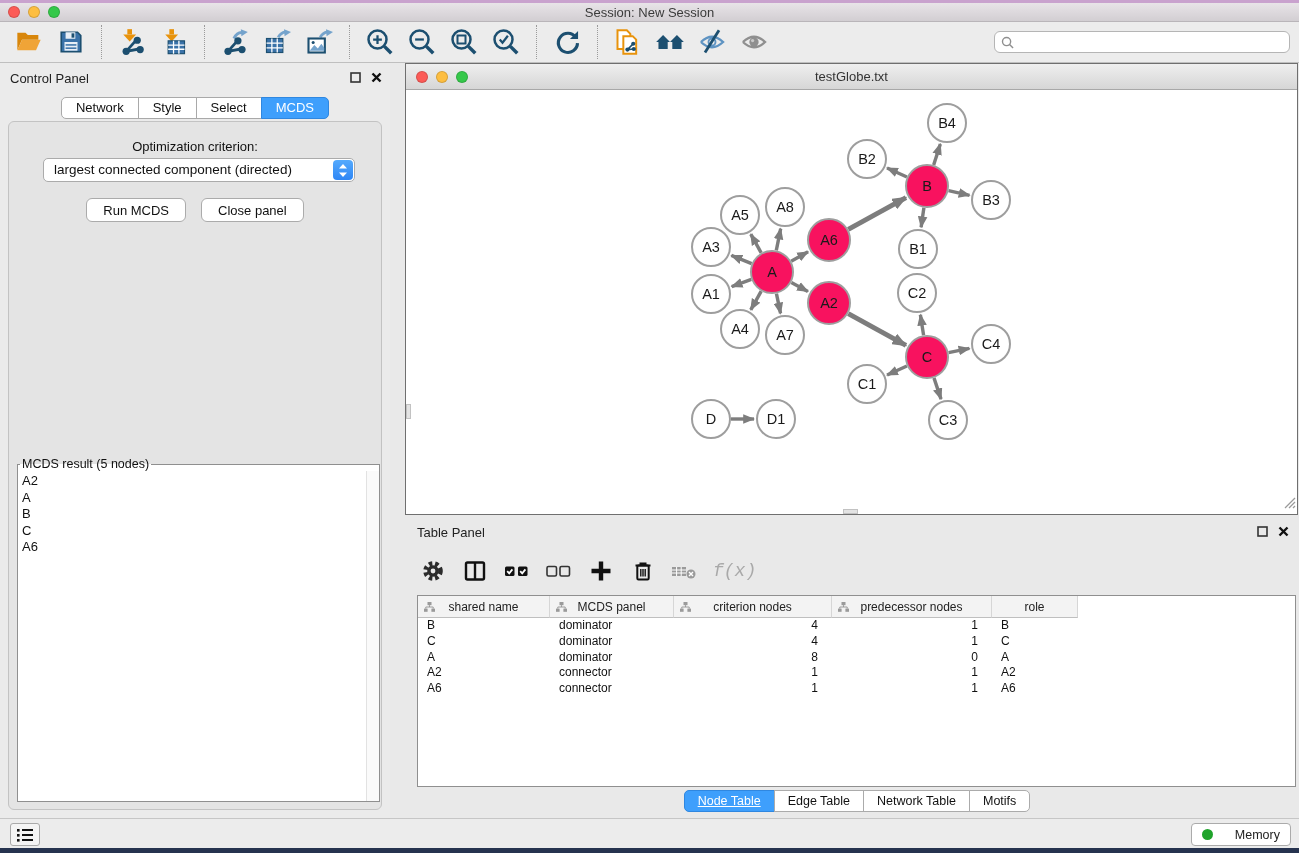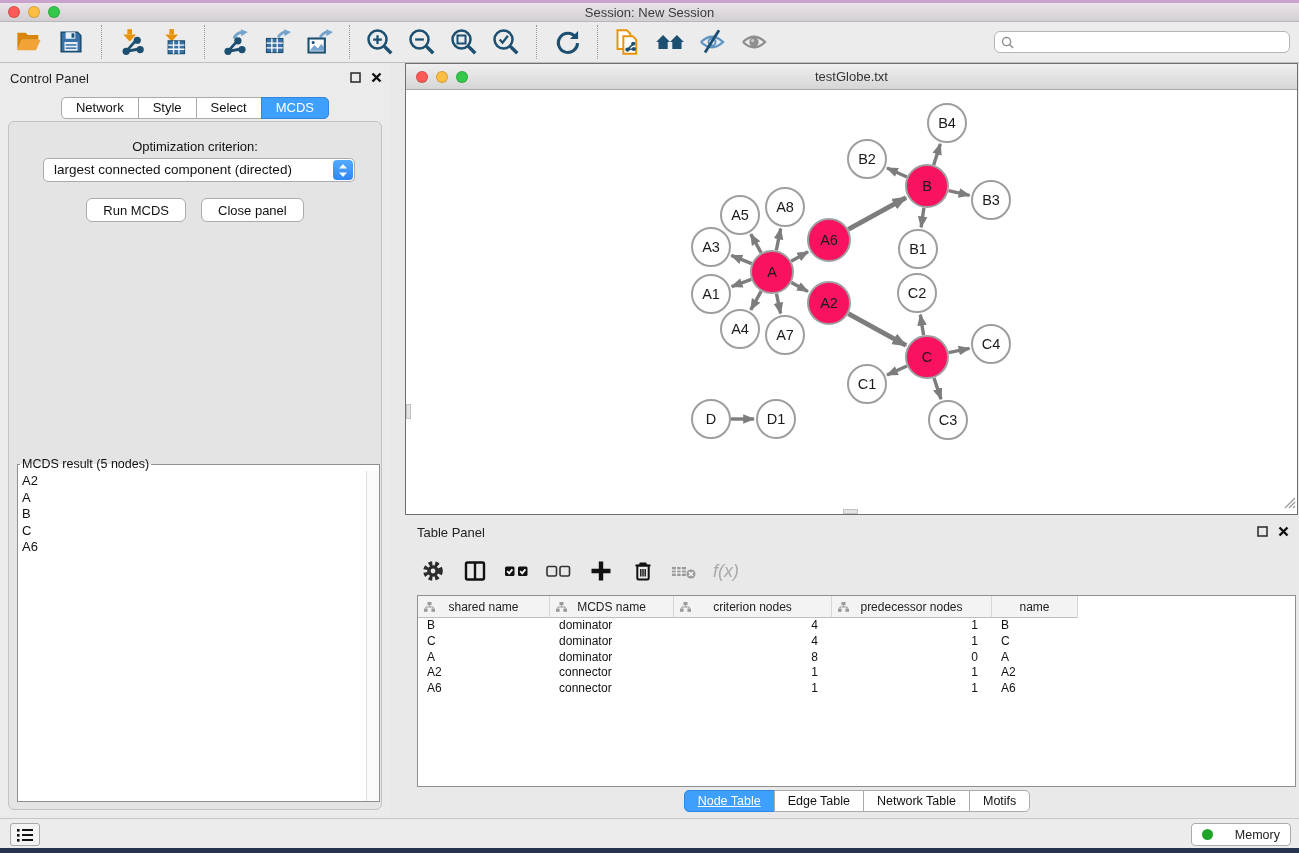--- a/index.html
+++ b/index.html
@@ -66,21 +66,21 @@
   .canvas { position:absolute; left:0; top:26px; right:0; bottom:0; background:#fff; overflow:hidden; }
   .grip { position:absolute; right:1px; bottom:1px; }
   .handle-v { position:absolute; left:0; top:340px; width:5px; height:15px; background:#E3E3E3; border:1px solid #C2C2C2; }
   .handle-h { position:absolute; left:437px; bottom:0; width:15px; height:5px; background:#E3E3E3; border:1px solid #C2C2C2; }
 
   
   .table-panel { position:absolute; left:405px; top:520px; width:894px; height:298px; background:#E9E9E9; }
   .table-panel .ptitle { position:absolute; left:12px; top:5px; font-size:13px; color:#222; }
   .tp-toolbar { position:absolute; left:14px; top:30px; height:42px; display:flex; align-items:center; gap:14px; }
   .tpicon { width:28px; height:28px; display:flex; align-items:center; justify-content:center; }
-  .fx { font-family:Liberation Sans, sans-serif; font-style:italic; font-size:18px; color:#A9A9A9; }
+  .fx { font-family:Liberation Mono, monospace; font-style:italic; font-size:18px; color:#A9A9A9; }
   .tbl { position:absolute; left:12px; top:75px; width:879px; height:192px; background:#fff;
          border:1px solid #8F8F8F; overflow:hidden; }
   .thead { display:flex; height:22px; }
   .th { background:#F3F3F3; border-right:1px solid #D6D6D6; border-bottom:1px solid #BFBFBF;
         display:flex; align-items:center; justify-content:center; gap:6px; font-size:12px; color:#222; position:relative; }
   .th .tree { position:absolute; left:6px; top:6px; }
   .trow { display:flex; height:15.8px; font-size:12px; color:#111; }
   .td { overflow:hidden; white-space:nowrap; line-height:15.5px; }
   .td.l { padding-left:9px; } .td.r { text-align:right; padding-right:14px; }
   .tp-tabs { position:absolute; left:0; bottom:6px; width:100%; display:flex; justify-content:center; }
@@ -488,21 +488,21 @@
         </div>
         <div class="th" style="width: 124px;">
           <svg class="tree" width="11" height="11" viewBox="0 0 11 11">
             <g fill="#9A9A9A">
               <rect x="3.5" y="0" width="4" height="3.2"></rect>
               <rect x="0" y="6.6" width="3.6" height="3.2"></rect>
               <rect x="7.4" y="6.6" width="3.6" height="3.2"></rect>
             </g>
             <path d="M5.5 3.2 v1.8 M1.8 6.6 V5 h7.4 v1.6" fill="none" stroke="#9A9A9A" stroke-width="1"></path>
           </svg>
-          <span>MCDS name</span>
+          <span>MCDS panel</span>
         </div>
         <div class="th" style="width: 158px;">
           <svg class="tree" width="11" height="11" viewBox="0 0 11 11">
             <g fill="#9A9A9A">
               <rect x="3.5" y="0" width="4" height="3.2"></rect>
               <rect x="0" y="6.6" width="3.6" height="3.2"></rect>
               <rect x="7.4" y="6.6" width="3.6" height="3.2"></rect>
             </g>
             <path d="M5.5 3.2 v1.8 M1.8 6.6 V5 h7.4 v1.6" fill="none" stroke="#9A9A9A" stroke-width="1"></path>
           </svg>
@@ -513,21 +513,21 @@
             <g fill="#9A9A9A">
               <rect x="3.5" y="0" width="4" height="3.2"></rect>
               <rect x="0" y="6.6" width="3.6" height="3.2"></rect>
               <rect x="7.4" y="6.6" width="3.6" height="3.2"></rect>
             </g>
             <path d="M5.5 3.2 v1.8 M1.8 6.6 V5 h7.4 v1.6" fill="none" stroke="#9A9A9A" stroke-width="1"></path>
           </svg>
           <span>predecessor nodes</span>
         </div>
         <div class="th" style="width: 86px;">
-          <span>name</span>
+          <span>role</span>
         </div>
       </div>
     <div id="table-body">
         <div class="trow">
           <div class="td l" style="width: 132px;">B</div>
           <div class="td l" style="width: 124px;">dominator</div>
           <div class="td r" style="width: 158px;">4</div>
           <div class="td r" style="width: 160px;">1</div>
           <div class="td l" style="width: 86px;">B</div>
         </div>

